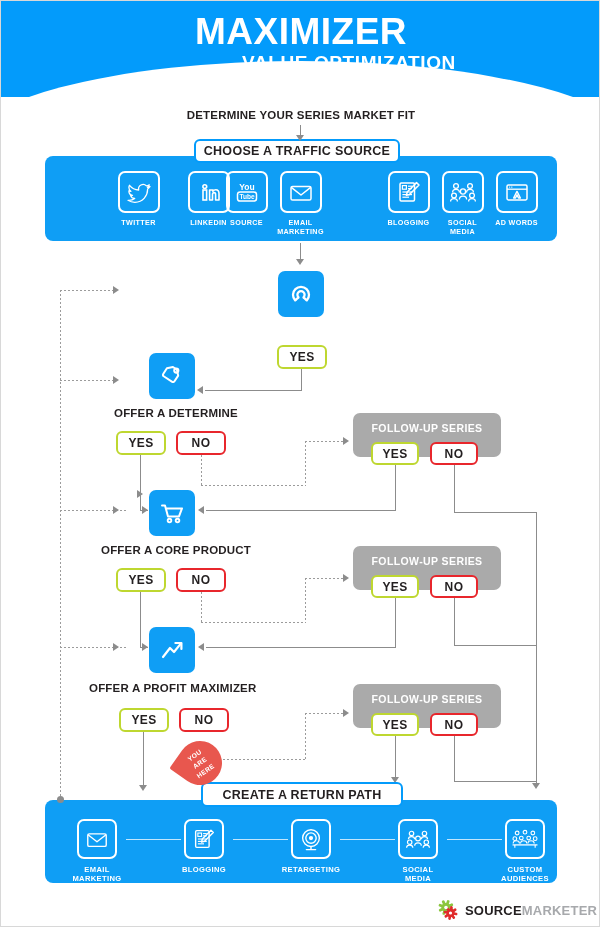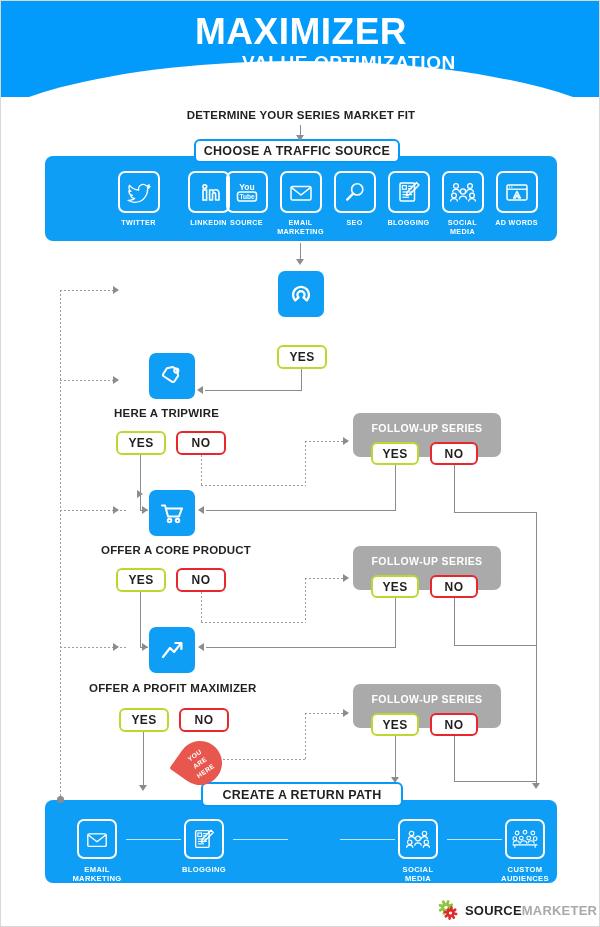--- a/index.html
+++ b/index.html
@@ -248,29 +248,20 @@
     <div class="cell-box">
       <svg width="28" height="26" viewBox="0 0 28 26">
         <rect x="4" y="7.5" width="20" height="13.5" rx="1.6" fill="none" stroke="#fff" stroke-width="1.5"></rect>
         <path d="M4.6 8.6 14 16l9.4-7.4" fill="none" stroke="#fff" stroke-width="1.5" stroke-linecap="round" stroke-linejoin="round"></path>
       </svg>
     </div>
     <div class="cell-label">EMAIL
 MARKETING</div>
   </div>
 
-  <div class="cell" style="left:330px;top:170px;width:47px;">
-    <div class="cell-box">
-      <svg width="26" height="26" viewBox="0 0 26 26">
-        <circle cx="15.2" cy="10.4" r="5.6" fill="none" stroke="#fff" stroke-width="1.6"></circle>
-        <line x1="11.1" y1="14.6" x2="5.2" y2="20.6" stroke="#fff" stroke-width="2.4" stroke-linecap="round"></line>
-      </svg>
-    </div>
-    <div class="cell-label">SEO</div>
-  </div>
 
   <div class="cell" style="left:384px;top:170px;width:47px;">
     <div class="cell-box">
       <svg width="28" height="28" viewBox="0 0 28 28">
         <rect x="5" y="5" width="14.5" height="18" rx="1.2" fill="none" stroke="#fff" stroke-width="1.5"></rect>
         <rect x="7.4" y="7.6" width="4" height="3.6" fill="none" stroke="#fff" stroke-width="1.2"></rect>
         <line x1="13" y1="8.2" x2="17" y2="8.2" stroke="#fff" stroke-width="1.2"></line>
         <line x1="13" y1="10.6" x2="17" y2="10.6" stroke="#fff" stroke-width="1.2"></line>
         <line x1="7.4" y1="14" x2="17" y2="14" stroke="#fff" stroke-width="1.2"></line>
         <line x1="7.4" y1="16.6" x2="17" y2="16.6" stroke="#fff" stroke-width="1.2"></line>
@@ -332,21 +323,21 @@
   <div class="ln h" style="left:204px;top:389px;width:97px;"></div>
   <div class="arrow left" style="left:196px;top:385px;"></div>
 
   <div class="flow-tile" style="left:148px;top:352px;width:46px;height:46px;">
     <svg width="28" height="28" viewBox="0 0 28 28">
       <path d="M16.6 5.4h-6.2L5.6 10.2a1.6 1.6 0 0 0 0 2.3l7.2 7.2a1.6 1.6 0 0 0 2.3 0l4.8-4.8V8.7z" fill="none" stroke="#fff" stroke-width="2" stroke-linejoin="round" transform="rotate(-12 14 13)"></path>
       <circle cx="18.3" cy="8.6" r="2.1" fill="none" stroke="#fff" stroke-width="2"></circle>
     </svg>
   </div>
 
-  <div class="step-title" style="left:113px;top:406px;">HERE A TRIPWIRE</div>
+  <div class="step-title" style="left:113px;top:406px;">OFFER A DETERMINE</div>
 
   <div class="chip yes" style="left:115px;top:430px;width:50px;height:24px;">YES</div>
   <div class="chip no" style="left:175px;top:430px;width:50px;height:24px;">NO</div>
 
   <div class="ln v" style="left:139px;top:454px;height:38px;"></div>
   <div class="arrow down" style="left:135px;top:490px;transform:rotate(-90deg);border-top-color:#8c8c8c;"></div>
   <div class="ln h" style="left:139px;top:509px;width:8px;"></div>
   <div class="arrow right" style="left:141px;top:505px;"></div>
   <div class="ln v" style="left:139px;top:454px;height:56px;"></div>
 
@@ -484,20 +475,32 @@
         <line x1="13" y1="10.6" x2="17" y2="10.6" stroke="#fff" stroke-width="1.2"></line>
         <line x1="7.4" y1="14" x2="17" y2="14" stroke="#fff" stroke-width="1.2"></line>
         <line x1="7.4" y1="16.6" x2="17" y2="16.6" stroke="#fff" stroke-width="1.2"></line>
         <line x1="7.4" y1="19.2" x2="14" y2="19.2" stroke="#fff" stroke-width="1.2"></line>
         <path d="M21.5 4.6 24 7l-9.4 9.4-3.2.8.8-3.2z" fill="none" stroke="#fff" stroke-width="1.5" stroke-linejoin="round"></path>
       </svg>
     </div>
     <div class="cell-label">BLOGGING</div>
   </div>
 
+  <div class="cell return-cell" style="left:280px;top:818px;width:60px;z-index:4;">
+    <div class="cell-box">
+      <svg width="26" height="26" viewBox="0 0 28 28">
+        <circle cx="14" cy="13" r="9" fill="none" stroke="#fff" stroke-width="1.5"></circle>
+        <circle cx="14" cy="13" r="5.6" fill="none" stroke="#fff" stroke-width="1.5"></circle>
+        <circle cx="14" cy="13" r="2.3" fill="#fff"></circle>
+        <line x1="14" y1="22" x2="14" y2="25.4" stroke="#fff" stroke-width="1.5"></line>
+        <line x1="9" y1="25.4" x2="19" y2="25.4" stroke="#fff" stroke-width="1.5" stroke-linecap="round"></line>
+      </svg>
+    </div>
+    <div class="cell-label">RETARGETING</div>
+  </div>
 
   <div class="cell return-cell" style="left:387px;top:818px;width:60px;z-index:4;">
     <div class="cell-box">
       <svg width="28" height="24" viewBox="0 0 30 26">
         <circle cx="8" cy="7" r="2.4" fill="none" stroke="#fff" stroke-width="1.3"></circle>
         <circle cx="22" cy="7" r="2.4" fill="none" stroke="#fff" stroke-width="1.3"></circle>
         <circle cx="15" cy="12.5" r="2.6" fill="none" stroke="#fff" stroke-width="1.3"></circle>
         <circle cx="6" cy="16.5" r="2.4" fill="none" stroke="#fff" stroke-width="1.3"></circle>
         <circle cx="24" cy="16.5" r="2.4" fill="none" stroke="#fff" stroke-width="1.3"></circle>
         <path d="M4.6 13.4c0-2 1.6-3 3.4-3s3.4 1 3.4 3" fill="none" stroke="#fff" stroke-width="1.3"></path>

